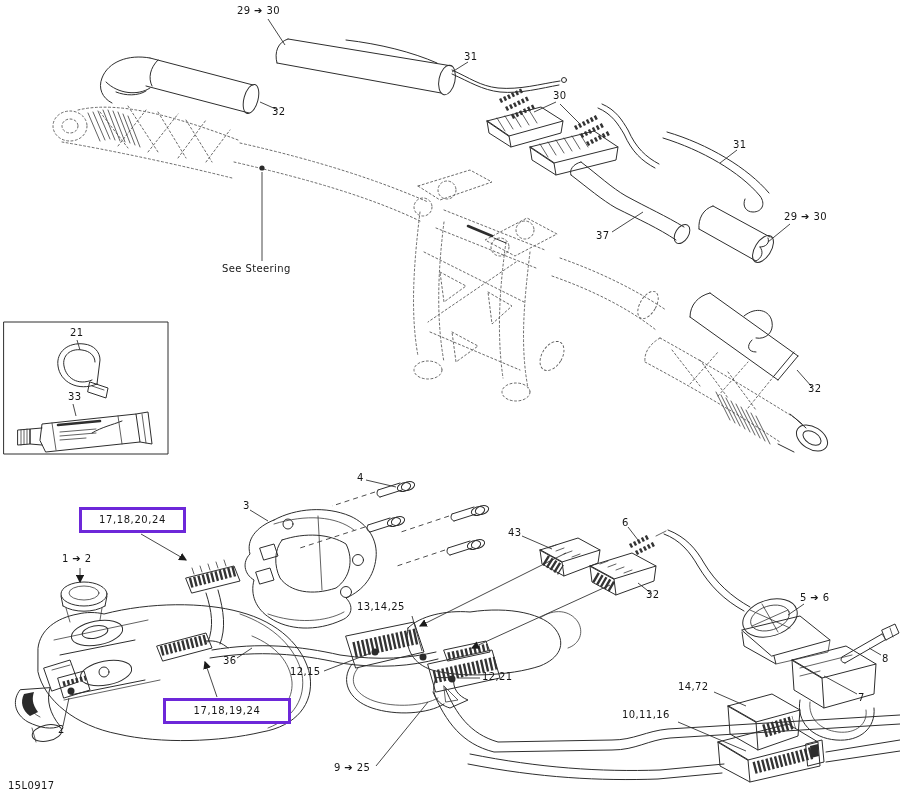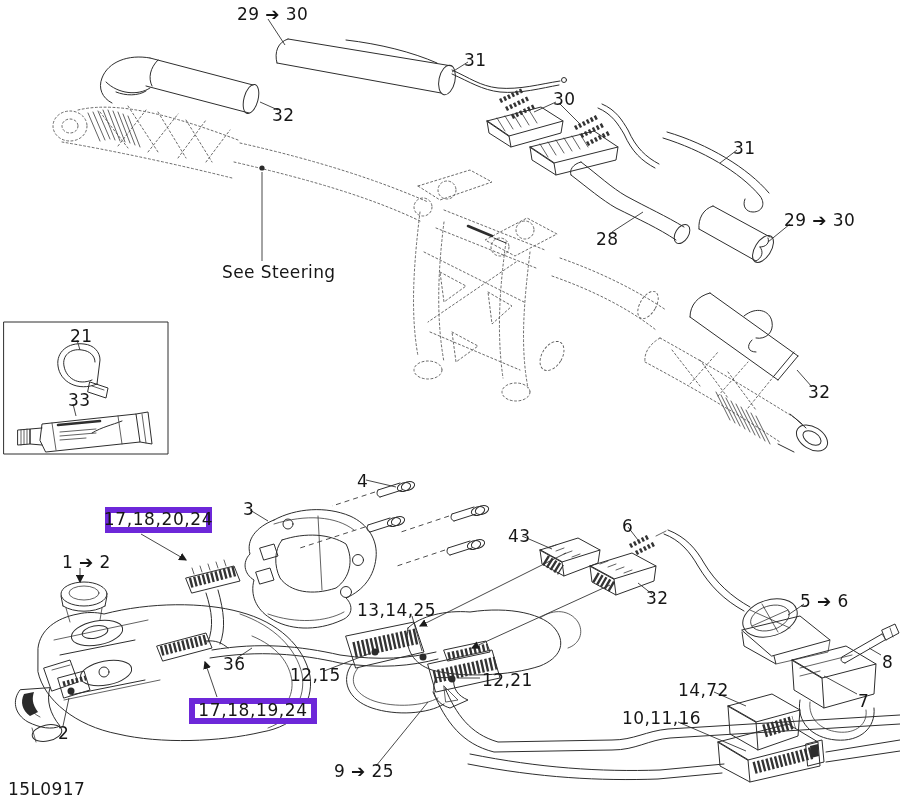--- a/index.html
+++ b/index.html
@@ -1,21 +1,21 @@
 <!DOCTYPE html>
 <html><head>
 <meta charset="utf-8">
 <style>
   html,body{margin:0;padding:0;background:#fff;}
   .canvas{position:relative;width:900px;height:798px;background:#ffffff;overflow:hidden;
           font-family:"DejaVu Sans","Liberation Sans",sans-serif;}
   .canvas svg{position:absolute;left:0;top:0;}
-  .lbl{position:absolute;font-size:17px;line-height:1.15;color:#161616;letter-spacing:0.4px;white-space:nowrap;}
-  .lbl.boxed{border:6px solid #6d28d9;display:flex;align-items:center;justify-content:center;
-             box-sizing:border-box;background:#fff;letter-spacing:0.6px;margin-left:26px;}
+  .lbl{position:absolute;font-size:10px;line-height:1.15;color:#161616;letter-spacing:0.4px;white-space:nowrap;}
+  .lbl.boxed{border:3px solid #6d28d9;display:flex;align-items:center;justify-content:center;
+             box-sizing:border-box;background:#fff;letter-spacing:0.6px;}
   .ln{fill:none;stroke:#2e2e2e;stroke-width:1;stroke-linecap:round;stroke-linejoin:round;}
   .thin{fill:none;stroke:#3a3a3a;stroke-width:0.8;stroke-linecap:round;}
   .thick{stroke-width:2.6;}
   .dot{fill:none;stroke:#5a5a5a;stroke-width:0.9;stroke-dasharray:2 2.4;stroke-linecap:round;}
   .dash{fill:none;stroke:#3a3a3a;stroke-width:0.9;stroke-dasharray:5 4;}
   .stripe{fill:none;stroke:#333;stroke-dasharray:2.4 2;}
   .leader{fill:none;stroke:#333;stroke-width:0.9;}
   .darkfill{fill:#2b2b2b;stroke:none;}
 </style>
 </head>
@@ -386,21 +386,21 @@
     <path class="leader" d="M678,722 L746,751"></path>
   </g>
 </svg>
 
   <div class="lbl" style="left:237px;top:5px">29 ➔ 30</div>
   <div class="lbl" style="left:464px;top:51px">31</div>
   <div class="lbl" style="left:553px;top:90px">30</div>
   <div class="lbl" style="left:272px;top:106px">32</div>
   <div class="lbl" style="left:733px;top:139px">31</div>
   <div class="lbl" style="left:784px;top:211px">29 ➔ 30</div>
-  <div class="lbl" style="left:596px;top:230px">28</div>
+  <div class="lbl" style="left:596px;top:230px">37</div>
   <div class="lbl" style="left:222px;top:263px">See Steering</div>
   <div class="lbl" style="left:808px;top:383px">32</div>
   <div class="lbl" style="left:70px;top:327px">21</div>
   <div class="lbl" style="left:68px;top:391px">33</div>
   <div class="lbl boxed" style="left:79px;top:507px;width:107px;height:26px">17,18,20,24</div>
   <div class="lbl" style="left:62px;top:553px">1 ➔ 2</div>
   <div class="lbl" style="left:58px;top:724px">2</div>
   <div class="lbl" style="left:243px;top:500px">3</div>
   <div class="lbl" style="left:357px;top:472px">4</div>
   <div class="lbl" style="left:508px;top:527px">43</div>

